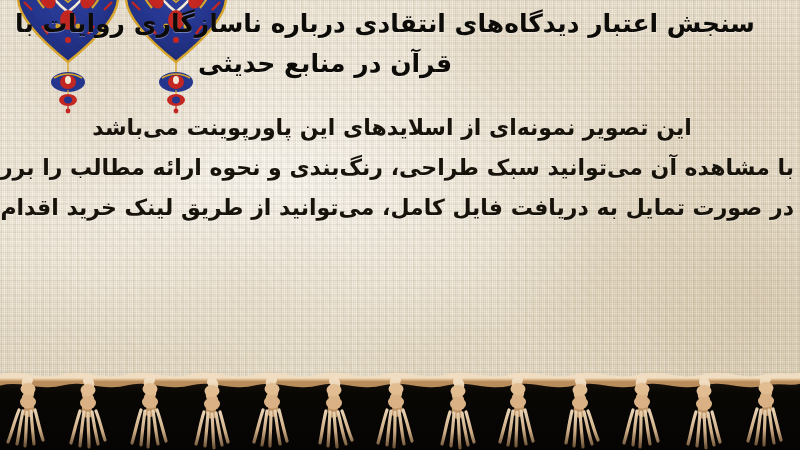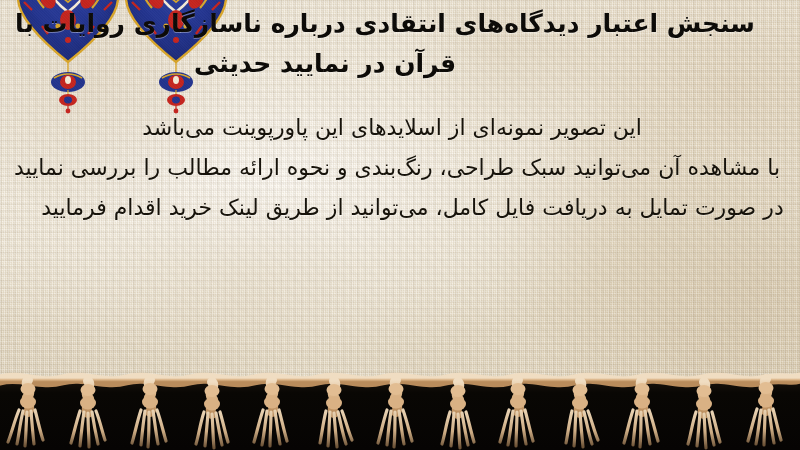--- a/index.html
+++ b/index.html
@@ -119,21 +119,21 @@
   .body-block {
     position: absolute;
     top: 108px;
     left: 0;
     right: 0;
     text-align: center;
     direction: rtl;
   }
   .body-line {
     font-family: "DejaVu Sans", "Liberation Sans", sans-serif;
-    font-weight: normal;
+    font-weight: bold;
     font-size: 22px;
     line-height: 40px;
     color: #151109;
     white-space: nowrap;
     letter-spacing: -0.2px;
     text-shadow: 0 1px 0 rgba(255,255,255,0.30);
   }
   .body-line.b1 { padding-right: 16px; }
   .body-line.b2 { padding-right: 6px; }
   .body-line.b3 { padding-right: 6px; margin-left: 31px; }
@@ -273,21 +273,21 @@
         <ellipse cx="54" cy="146" rx="9" ry="6" fill="#c5251f"></ellipse>
         <ellipse cx="54" cy="146" rx="4" ry="3.4" fill="#23348e"></ellipse>
         <path d="M54 152 L54 156" stroke="#c5251f" stroke-width="1.2"></path>
         <circle cx="54" cy="157" r="2.4" fill="#c5251f"></circle>
       </g>
     </svg>
   </div>
 
   <div class="title-block">
     <div class="title-line l1">سنجش اعتبار دیدگاه‌های انتقادی درباره ناسازگاری روایات با</div>
-    <div class="title-line l2">قرآن در نمایید حدیثی</div>
+    <div class="title-line l2">قرآن در منابع حدیثی</div>
   </div>
 
   <div class="body-block">
     <div class="body-line b1">این تصویر نمونه‌ای از اسلایدهای این پاورپوینت می‌باشد</div>
     <div class="body-line b2">با مشاهده آن می‌توانید سبک طراحی، رنگ‌بندی و نحوه ارائه مطالب را بررسی نمایید</div>
     <div class="body-line b3">در صورت تمایل به دریافت فایل کامل، می‌توانید از طریق لینک خرید اقدام فرمایید</div>
   </div>
 
   <div class="grain"></div>
 

